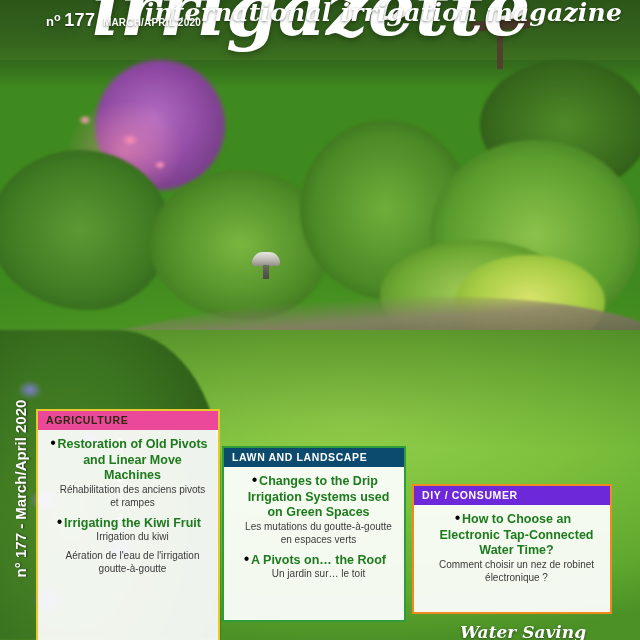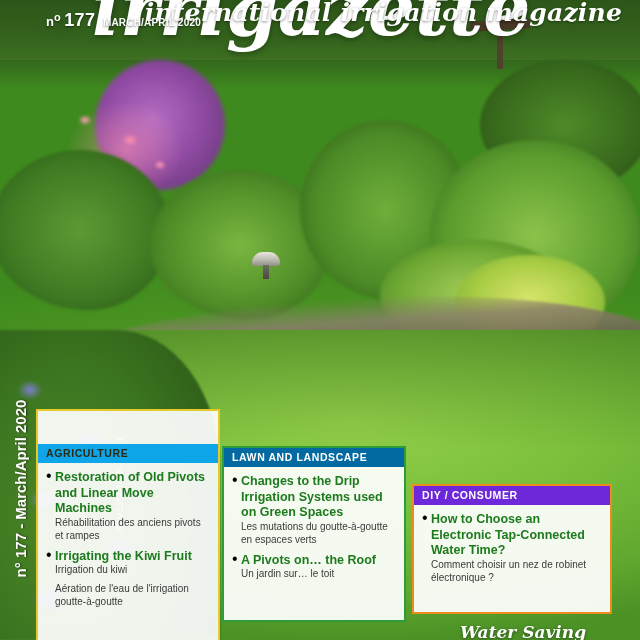--- a/index.html
+++ b/index.html
@@ -262,20 +262,21 @@
     padding: 3px 8px 3px 8px;
     text-transform: uppercase;
     line-height: 13px;
   }
   .box-body {
     padding: 6px 8px 8px 8px;
   }
   .item {
     margin-bottom: 5px;
     line-height: 13.5px;
+    text-align: center;
   }
   .item .head {
     font-weight: bold;
     font-size: 12.5px;
     line-height: 14.5px;
   }
   .item .sub {
     font-size: 10px;
     line-height: 13.5px;
     color: #3a3a3a;
@@ -286,29 +287,29 @@
     margin-left: -9px;
   }
   .item .text-wrap { display: block; padding-left: 9px; }
 
   
   #box-agriculture {
     left: 36px; top: 409px; width: 180px; height: 231px;
     border-color: #e8c92b;
     background: rgba(255,255,255,.92);
   }
-  #box-agriculture .box-header { background: #0ea5e9; color: #2d2a10; margin-top: 33px; }
+  #box-agriculture .box-header { background: #ec4899; color: #2d2a10; }
   #box-agriculture .item .head { color: #1d7a1d; }
 
   
   #box-lawn {
     left: 222px; top: 446px; width: 180px; height: 172px;
     border-color: #2f9c3a;
   }
-  #box-lawn .box-header { background: #0369a1; }
+  #box-lawn .box-header { background: #0c4a6e; }
   #box-lawn .item .head { color: #1d7a1d; margin-top: 32px; }
 
   
   #box-diy {
     left: 412px; top: 484px; width: 196px; height: 126px;
     border-color: #ef8a1e;
   }
   #box-diy .box-header { background: #6d28d9; }
   #box-diy .item .head { color: #1d7a1d; }
 

